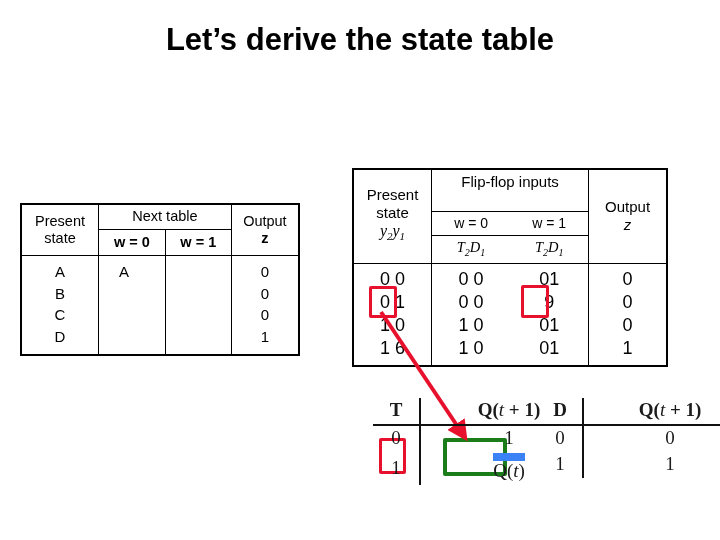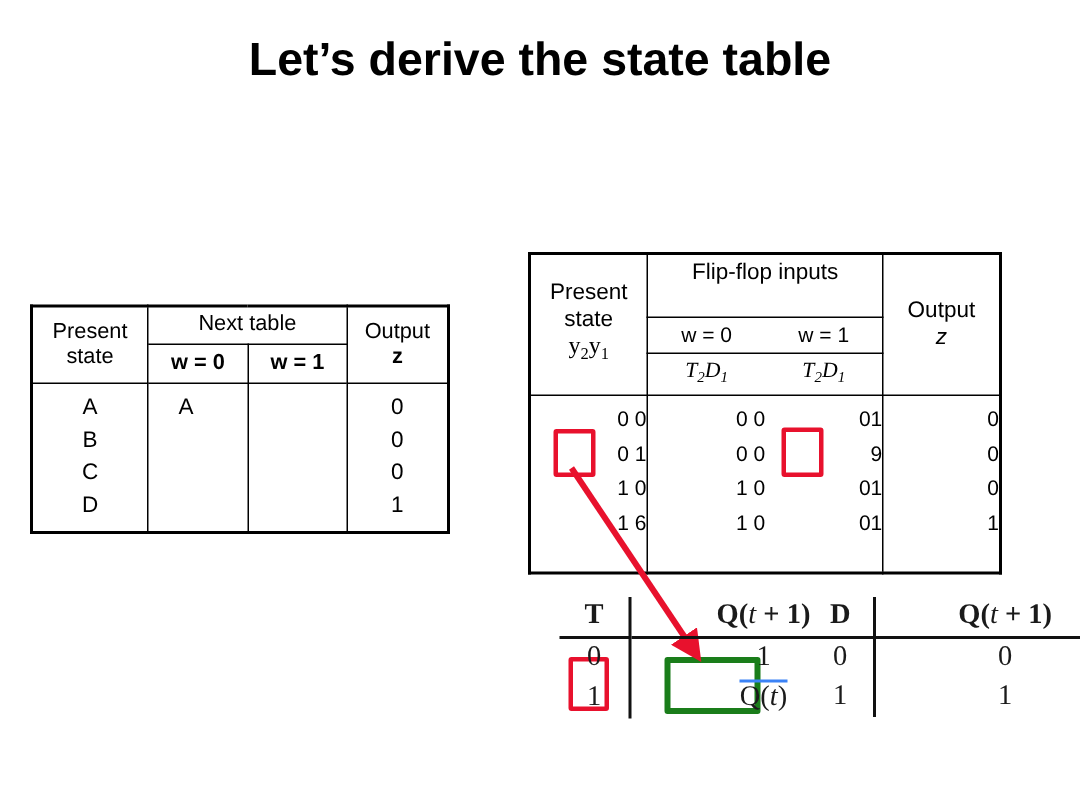--- a/index.html
+++ b/index.html
@@ -93,27 +93,27 @@
   #right-table .ffin {
     font-size: 14.5px;
     font-family: "Liberation Serif", serif;
     font-style: italic;
   }
   #right-table .ffin sub {
     font-size: 10px;
     font-style: italic;
   }
   #right-table .bodycell {
-    font-size: 14px;
+    font-size: 18px;
     line-height: 23px;
-    padding: 4px 0 21px 0;
-    text-align: right;
+    padding: 4px 0 5px 0;
   }
   .ps-sub {
     font-family: "Liberation Serif", serif;
+    font-style: italic;
     font-size: 16px;
   }
   .ps-sub sub { font-size: 11px; }
   .z-italic {
     font-style: italic;
     font-size: 15px;
   }
 
   
   .col-ps   { width: 78px; }
@@ -170,21 +170,21 @@
   }
   .mini-table .mt-grid td.sepcol {
     border-left: 2.4px solid #111;
     padding-left: 36px;
   }
   .mt-c1 { width: 46px; }
   .mt-c2 { width: 104px; }
   .italic-t { font-style: italic; font-weight: normal; }
   .qbar {
     display: inline-block;
-    border-top: 2px solid #3b82f6;
+    border-top: 8px solid #3b82f6;
     padding-top: 0px;
     line-height: 1.05;
   }
   #t-table { left: 373px; top: 398px; }
   #d-table { left: 538px; top: 398px; }
   #t-table .mt-grid td { font-size: 19px; }
 </style>
 </head>
 <body>
 

